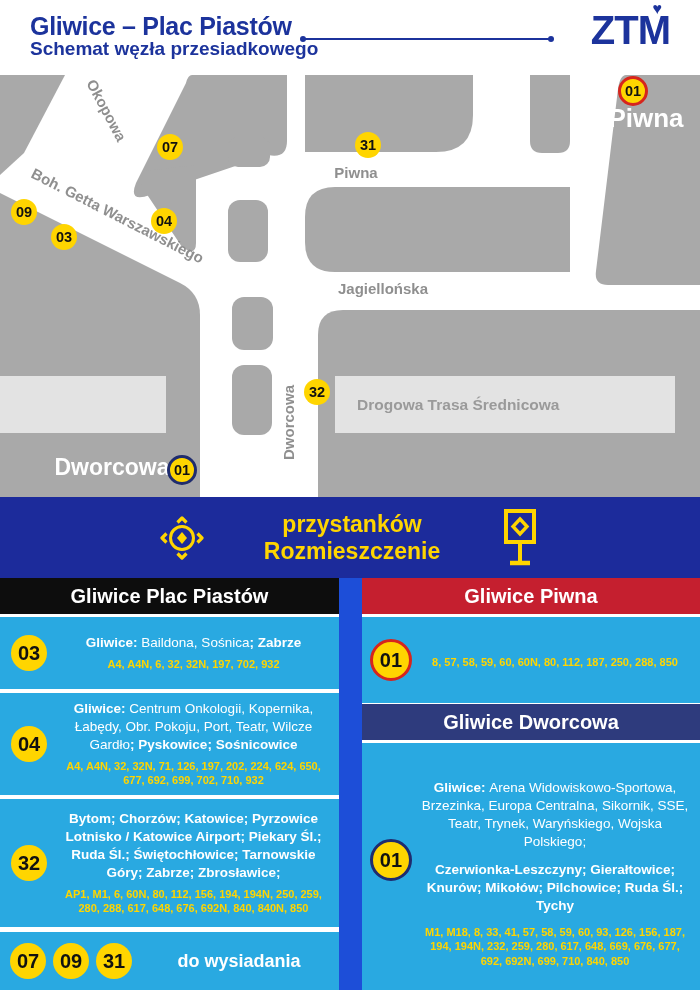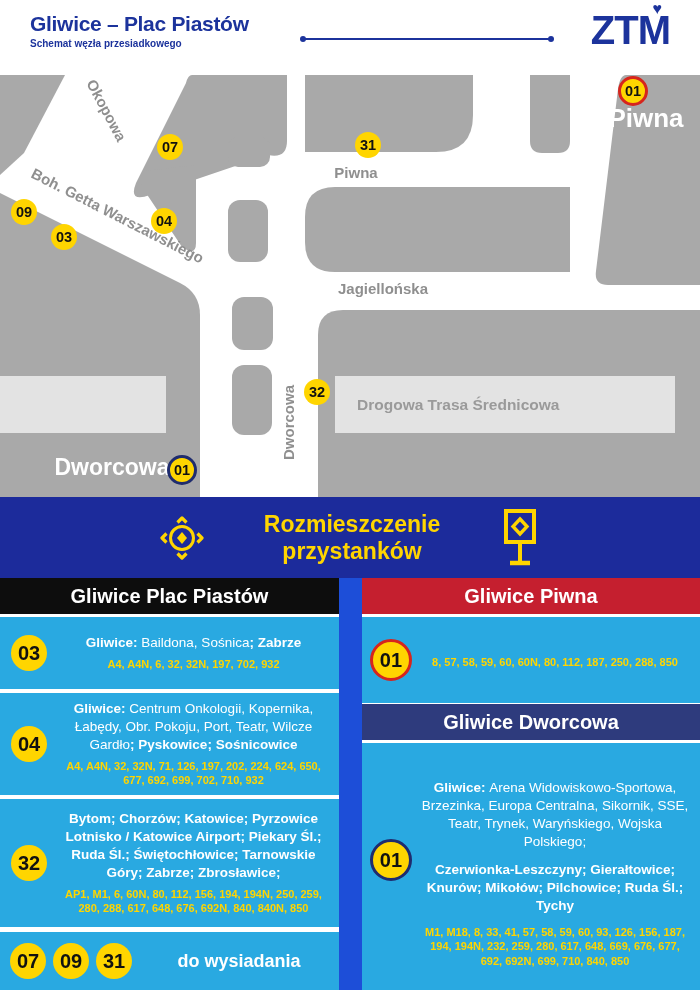--- a/index.html
+++ b/index.html
@@ -2,22 +2,22 @@
 <html><head>
 <meta charset="utf-8">
 <style>
   * { margin:0; padding:0; box-sizing:border-box; }
   html,body { background:#fff; }
   body { font-family:"Liberation Sans", sans-serif; }
   .page { position:relative; width:700px; height:990px; background:#fff; overflow:hidden; }
 
   
   .hdr { position:absolute; left:0; top:0; width:700px; height:75px; background:#fff; }
-  .hdr-title { position:absolute; left:30px; top:12px; font-size:21px; font-weight:800; color:#1c339c; letter-spacing:-0.3px; }
-  .hdr-sub { position:absolute; left:30px; top:38px; font-size:10px; font-weight:800; color:#1c339c; }
+  .hdr-title { position:absolute; left:30px; top:12px; font-size:25px; font-weight:800; color:#1c339c; letter-spacing:-0.3px; }
+  .hdr-sub { position:absolute; left:30px; top:38px; font-size:19px; font-weight:800; color:#1c339c; }
   .hdr-line { position:absolute; left:304px; top:38px; width:246px; height:2px; background:#1c339c; }
   .hdr-line::before, .hdr-line::after { content:""; position:absolute; top:-2px; width:6px; height:6px; border-radius:50%; background:#1c339c; }
   .hdr-line::before { left:-4px; } .hdr-line::after { right:-4px; }
   .ztm { position:absolute; right:30px; top:10px; font-size:40px; font-weight:900; color:#1c339c; letter-spacing:-1px; line-height:1; }
   .ztm-heart { position:absolute; top:-9px; right:9px; font-size:16px; color:#1c339c; }
 
   
   .map { position:absolute; left:0; top:75px; }
   .map text { font-family:"Liberation Sans", sans-serif; }
   .street-lbl { fill:#8f8f8f; font-size:15px; font-weight:600; }
@@ -137,22 +137,22 @@
   <div class="banner">
     <svg width="44" height="44" viewBox="0 0 44 44">
       <circle cx="22" cy="22" r="11.5" fill="none" stroke="#ffd500" stroke-width="3"></circle>
       <path d="M22,16 L27,22 L22,28 L17,22 Z" fill="#ffd500"></path>
       <path d="M17.5,6.5 L22,2 L26.5,6.5" fill="none" stroke="#ffd500" stroke-width="3.2" stroke-linejoin="round"></path>
       <path d="M17.5,37.5 L22,42 L26.5,37.5" fill="none" stroke="#ffd500" stroke-width="3.2" stroke-linejoin="round"></path>
       <path d="M6.5,17.5 L2,22 L6.5,26.5" fill="none" stroke="#ffd500" stroke-width="3.2" stroke-linejoin="round"></path>
       <path d="M37.5,17.5 L42,22 L37.5,26.5" fill="none" stroke="#ffd500" stroke-width="3.2" stroke-linejoin="round"></path>
     </svg>
     <div class="banner-title">
+      <div>przystanków</div>
       <div>Rozmieszczenie</div>
-      <div>przystanków</div>
     </div>
     <svg width="40" height="60" viewBox="0 0 40 60">
       <rect x="6" y="3" width="28" height="31" fill="none" stroke="#ffd500" stroke-width="4"></rect>
       <path d="M20,11 L27,18.5 L20,26 L13,18.5 Z" fill="none" stroke="#ffd500" stroke-width="3.4"></path>
       <line x1="20" y1="34" x2="20" y2="53" stroke="#ffd500" stroke-width="4"></line>
       <line x1="10" y1="55" x2="30" y2="55" stroke="#ffd500" stroke-width="4.5"></line>
     </svg>
   </div>
 
   <div class="panels">

